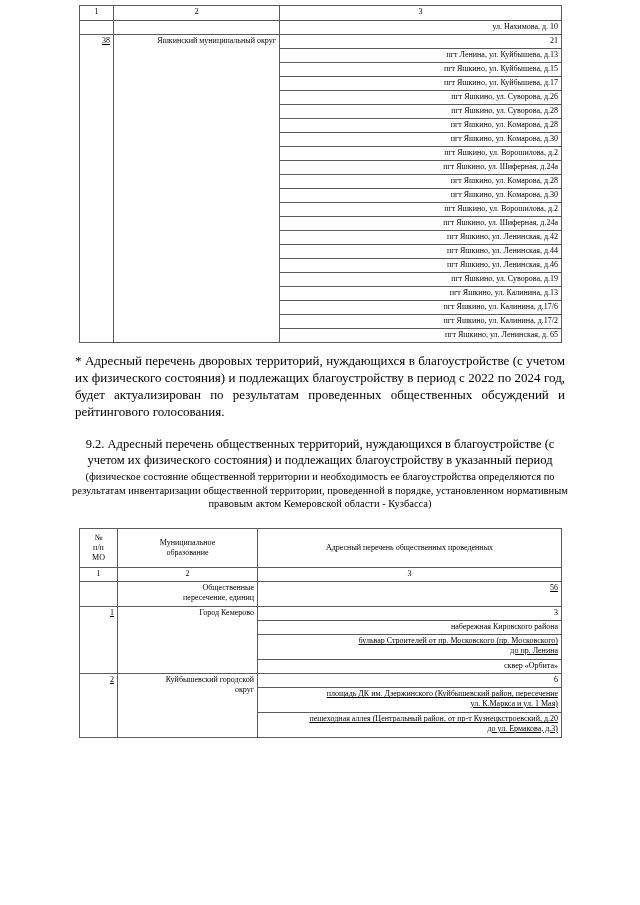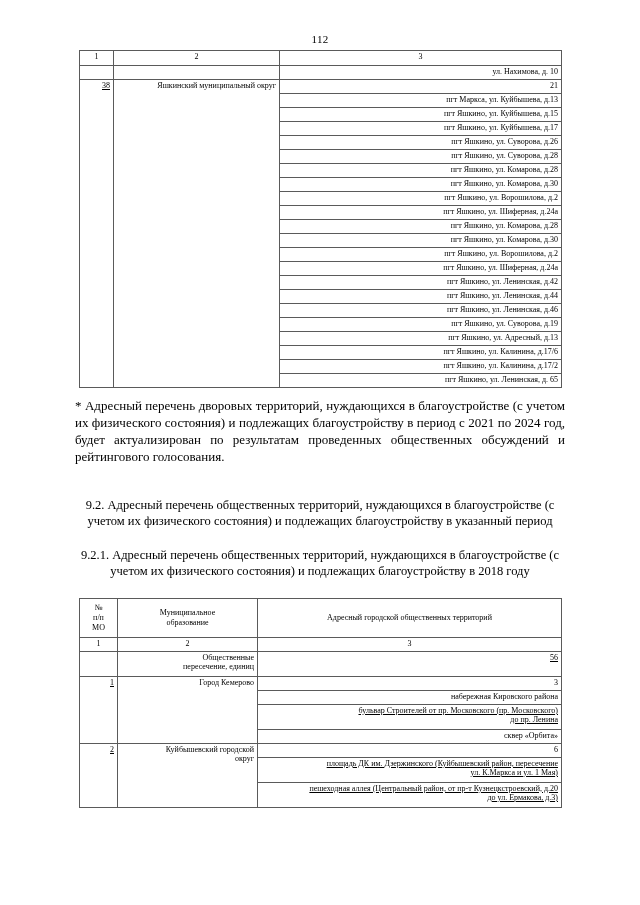--- a/index.html
+++ b/index.html
@@ -69,21 +69,21 @@
 
   
   .para-star {
     margin: 9px 75px 0 75px;
     font-size: 13px;
     line-height: 1.32;
     text-align: justify;
     text-indent: 0;
   }
   .heading-block {
-    margin: 31px 78px 0 78px;
+    margin: 15px 78px 0 78px;
     font-size: 12.5px;
     line-height: 1.3;
     text-align: center;
   }
   .subnote-block {
     margin: 2px 62px 0 62px;
     font-size: 10.5px;
     line-height: 1.28;
     text-align: center;
   }
@@ -127,21 +127,20 @@
   table.table-bot td.mid {
     vertical-align: top;
   }
   .nowrapline { white-space: pre-line; }
 </style>
 </head>
 <body>
 
 <div class="page">
 
-  <div class="page-number">112</div>
 
   <div class="table-top-wrap">
     <table class="doc-table table-top">
       <colgroup>
           <col class="c1">
           <col class="c2">
           <col class="c3">
         </colgroup>
       <tbody id="top-table-body">
         <tr>
@@ -153,21 +152,21 @@
             <td class="ctr"></td>
             <td></td>
             <td>ул. Нахимова, д. 10</td>
           </tr>
           <tr>
             <td class="ctr" rowspan="22">38</td>
             <td rowspan="22">Яшкинский муниципальный округ</td>
             <td>21</td>
           </tr>
           <tr>
-            <td>пгт Маркса, ул. Куйбышева, д.13</td>
+            <td>пгт Ленина, ул. Куйбышева, д.13</td>
           </tr>
           <tr>
             <td>пгт Яшкино, ул. Куйбышева, д.15</td>
           </tr>
           <tr>
             <td>пгт Яшкино, ул. Куйбышева, д.17</td>
           </tr>
           <tr>
             <td>пгт Яшкино, ул. Суворова, д.26</td>
           </tr>
@@ -204,56 +203,56 @@
           <tr>
             <td>пгт Яшкино, ул. Ленинская, д.44</td>
           </tr>
           <tr>
             <td>пгт Яшкино, ул. Ленинская, д.46</td>
           </tr>
           <tr>
             <td>пгт Яшкино, ул. Суворова, д.19</td>
           </tr>
           <tr>
-            <td>пгт Яшкино, ул. Адресный, д.13</td>
+            <td>пгт Яшкино, ул. Калинина, д.13</td>
           </tr>
           <tr>
             <td>пгт Яшкино, ул. Калинина, д.17/6</td>
           </tr>
           <tr>
             <td>пгт Яшкино, ул. Калинина, д.17/2</td>
           </tr>
           <tr>
             <td>пгт Яшкино, ул. Ленинская, д. 65</td>
           </tr>
         </tbody>
     </table>
   </div>
 
-  <p class="para-star">* Адресный перечень дворовых территорий, нуждающихся в благоустройстве (с учетом их физического состояния) и подлежащих благоустройству в период с 2021 по 2024 год, будет актуализирован по результатам проведенных общественных обсуждений и рейтингового голосования.</p>
+  <p class="para-star">* Адресный перечень дворовых территорий, нуждающихся в благоустройстве (с учетом их физического состояния) и подлежащих благоустройству в период с 2022 по 2024 год, будет актуализирован по результатам проведенных общественных обсуждений и рейтингового голосования.</p>
 
   <div class="heading-block">9.2. Адресный перечень общественных территорий, нуждающихся в благоустройстве (с учетом их физического состояния) и подлежащих благоустройству в указанный период</div>
-
-  <div class="heading-block-2">9.2.1. Адресный перечень общественных территорий, нуждающихся в благоустройстве (с учетом их физического состояния) и подлежащих благоустройству в 2018 году</div>
+  <div class="subnote-block">(физическое состояние общественной территории и необходимость ее благоустройства определяются по результатам инвентаризации общественной территории, проведенной в порядке, установленном нормативным правовым актом Кемеровской области - Кузбасса)</div>
+
 
   <div class="table-bot-wrap">
     <table class="doc-table table-bot">
       <colgroup>
           <col class="b1">
           <col class="b2">
           <col class="b3">
         </colgroup>
       <tbody id="bottom-table-body">
         <tr>
           <td class="hdr nowrapline">№
 п/п
 МО</td>
           <td class="hdr nowrapline">Муниципальное
 образование</td>
-          <td class="hdr nowrapline">Адресный городской общественных территорий</td>
+          <td class="hdr nowrapline">Адресный перечень общественных проведенных</td>
         </tr>
         <tr>
           <td class="colnum">1</td>
           <td class="colnum">2</td>
           <td class="colnum">3</td>
         </tr>
       <tr>
             <td class="ctr mid"></td>
             <td class="mid nowrapline">Общественные
 пересечение, единиц</td>

